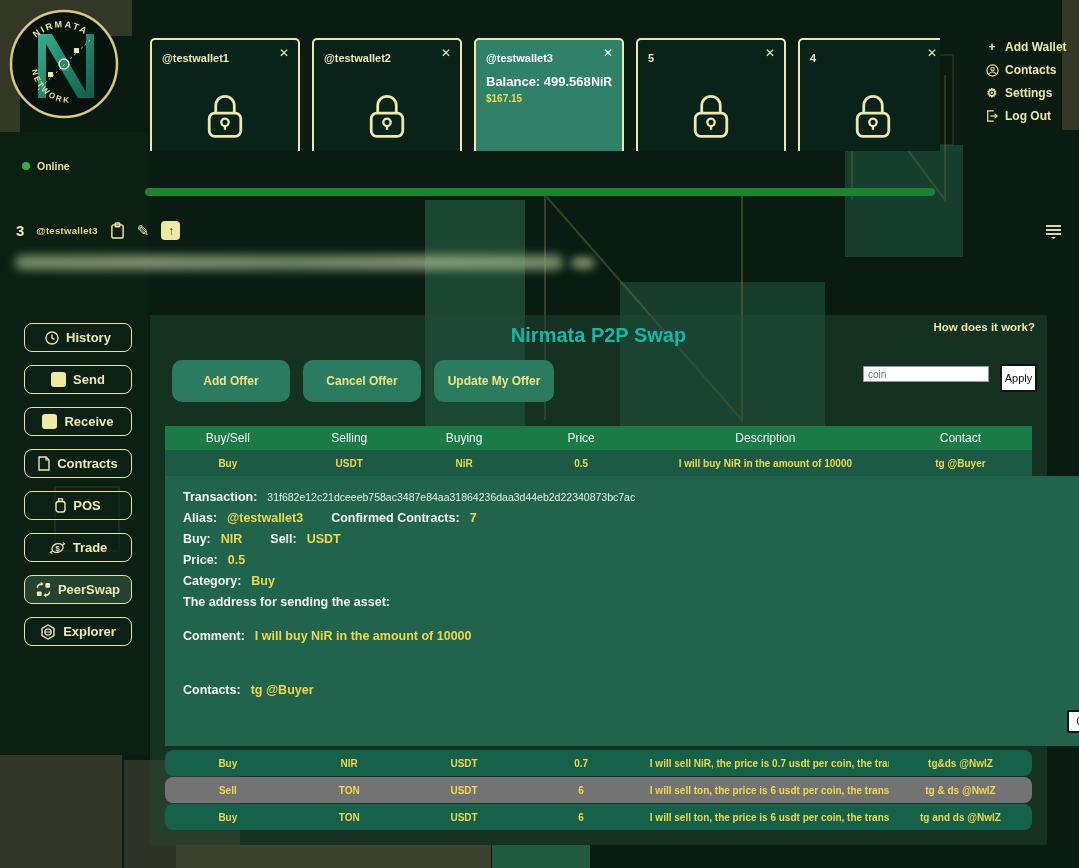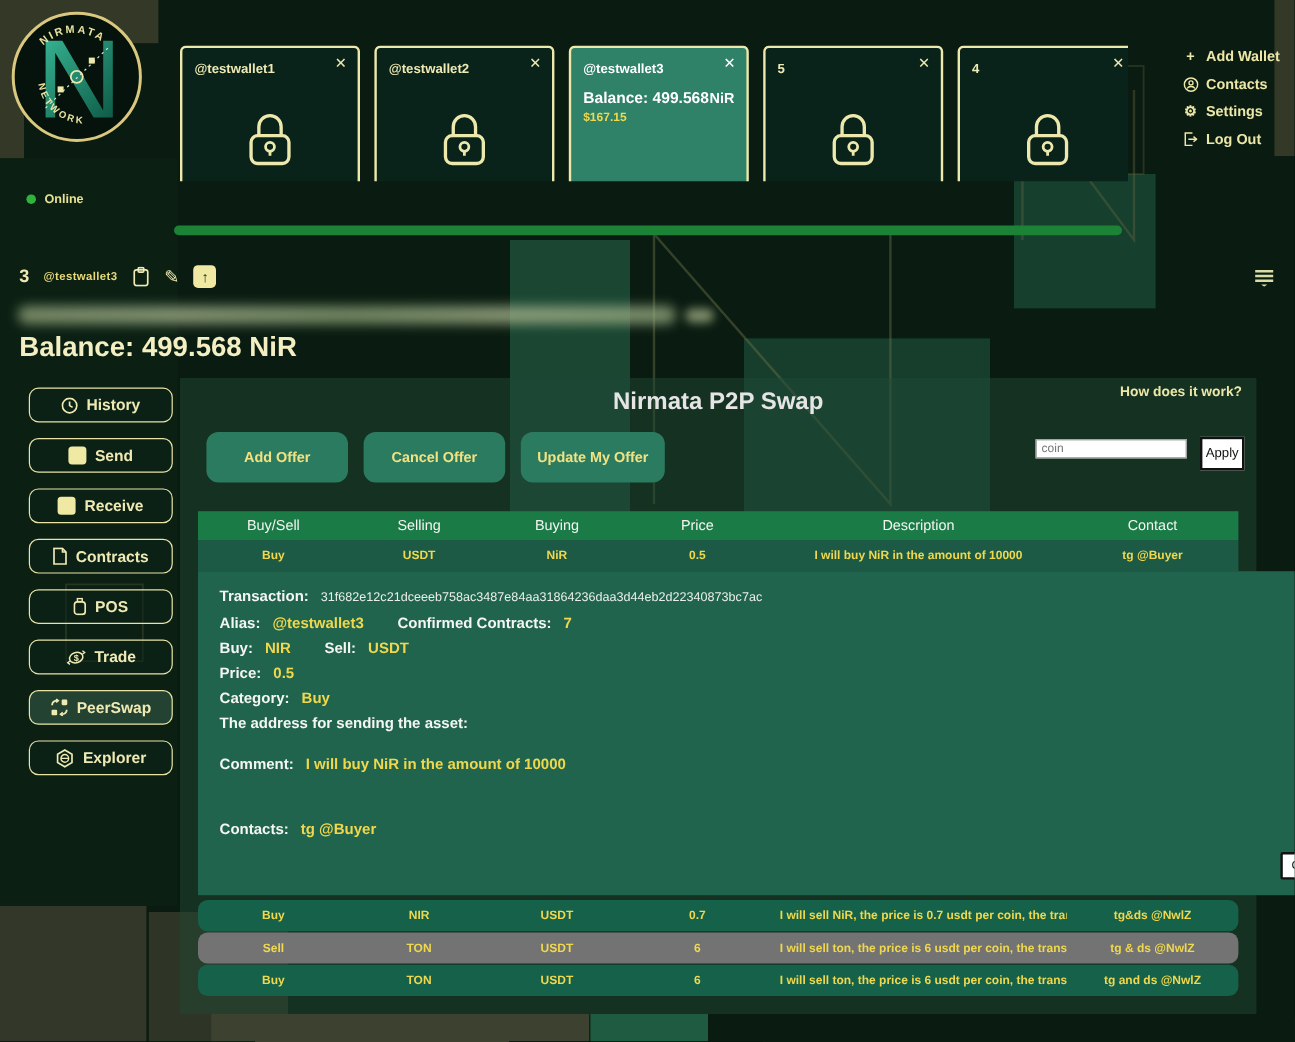--- a/index.html
+++ b/index.html
@@ -59,33 +59,33 @@
   .blur1{position:absolute;left:15px;top:255px;width:548px;height:15px;border-radius:7px;
         background:linear-gradient(90deg,#8FA178,#9FAE88 25%,#8AA075 50%,#A2B089 75%,#91A67D);
         filter:blur(5px);opacity:.8;}
   .blur2{position:absolute;left:571px;top:257px;width:24px;height:12px;border-radius:6px;
         background:#9AA87F;filter:blur(4px);opacity:.8;}
 
   .bigbal{position:absolute;left:16px;top:276px;font-size:23px;font-weight:bold;color:#F4EFC2;}
 
   
   .side{position:absolute;left:24px;top:323px;display:flex;flex-direction:column;gap:13px;}
-  .sbtn{width:120px;height:29px;box-sizing:border-box;border:1.5px solid #E9E4A6;
+  .sbtn{width:108px;height:29px;box-sizing:border-box;border:1.5px solid #E9E4A6;
         border-radius:8px;background:rgba(12,34,24,.55);display:flex;align-items:center;
         justify-content:center;gap:7px;color:#EFEAB4;font-size:13px;font-weight:bold;cursor:pointer;}
   .sbtn.active{background:rgba(44,78,60,.75);}
   .sbtn .sic{display:flex;align-items:center;color:#EFEAB4;}
   .boxarrow{width:15px;height:15px;border-radius:3px;background:#EFE9A4;color:#1B2A1F;
             font-size:10px;font-weight:bold;display:flex;align-items:center;justify-content:center;}
 
   
   .panel{position:absolute;left:150px;top:315px;width:897px;height:530px;
          background:rgba(31,73,54,.48);}
   .ptitle{position:absolute;left:0;right:0;top:9px;text-align:center;font-size:20px;
-          font-weight:600;color:#e5e5e5;}
+          font-weight:600;color:#14b8a6;}
   .help{position:absolute;right:12px;top:6px;font-size:11.5px;font-weight:bold;
         color:#EDE8A8;cursor:pointer;}
   .actions{position:absolute;left:22px;top:45px;display:flex;gap:13px;}
   .abtn{height:42px;border:none;border-radius:10px;background:#2B7B61;color:#F2E382;
         font-family:"Liberation Sans",sans-serif;font-size:12px;font-weight:bold;cursor:pointer;}
   .abtn.w1{width:118px;}.abtn.w2{width:118px;}.abtn.w3{width:120px;}
   .coinin{position:absolute;left:713px;top:51px;width:126px;height:16px;border:1px solid #999;
           font-size:10px;padding:1px 4px;font-family:"Liberation Sans",sans-serif;box-sizing:border-box;}
   .applyb{position:absolute;left:850px;top:49px;width:37px;height:28px;background:#fff;
           border:2px solid #111;font-size:11px;color:#111;cursor:pointer;
@@ -292,21 +292,20 @@
         <line x1="1" y1="2" x2="16" y2="2" stroke="#D9DCA6" stroke-width="2"></line>
         <line x1="1" y1="6" x2="16" y2="6" stroke="#D9DCA6" stroke-width="2"></line>
         <line x1="1" y1="10" x2="16" y2="10" stroke="#D9DCA6" stroke-width="2"></line>
         <polygon points="6,13 11,13 8.5,15" fill="#D9DCA6"></polygon>
       </svg>
   </span>
 
   <div class="blur1"></div>
   <div class="blur2"></div>
 
-  <div class="bigbal">Balance: 499.568 NiR</div>
 
   <div class="side">
     <div class="sbtn">
       <span class="sic">
         <svg width="14" height="14" viewBox="0 0 14 14">
             <circle cx="7" cy="7" r="6" fill="none" stroke="#EFEAB4" stroke-width="1.4"></circle>
             <polyline points="7,3.5 7,7 9.5,8.5" fill="none" stroke="#EFEAB4" stroke-width="1.4"></polyline>
           </svg>
       </span>
       <span>History</span>

